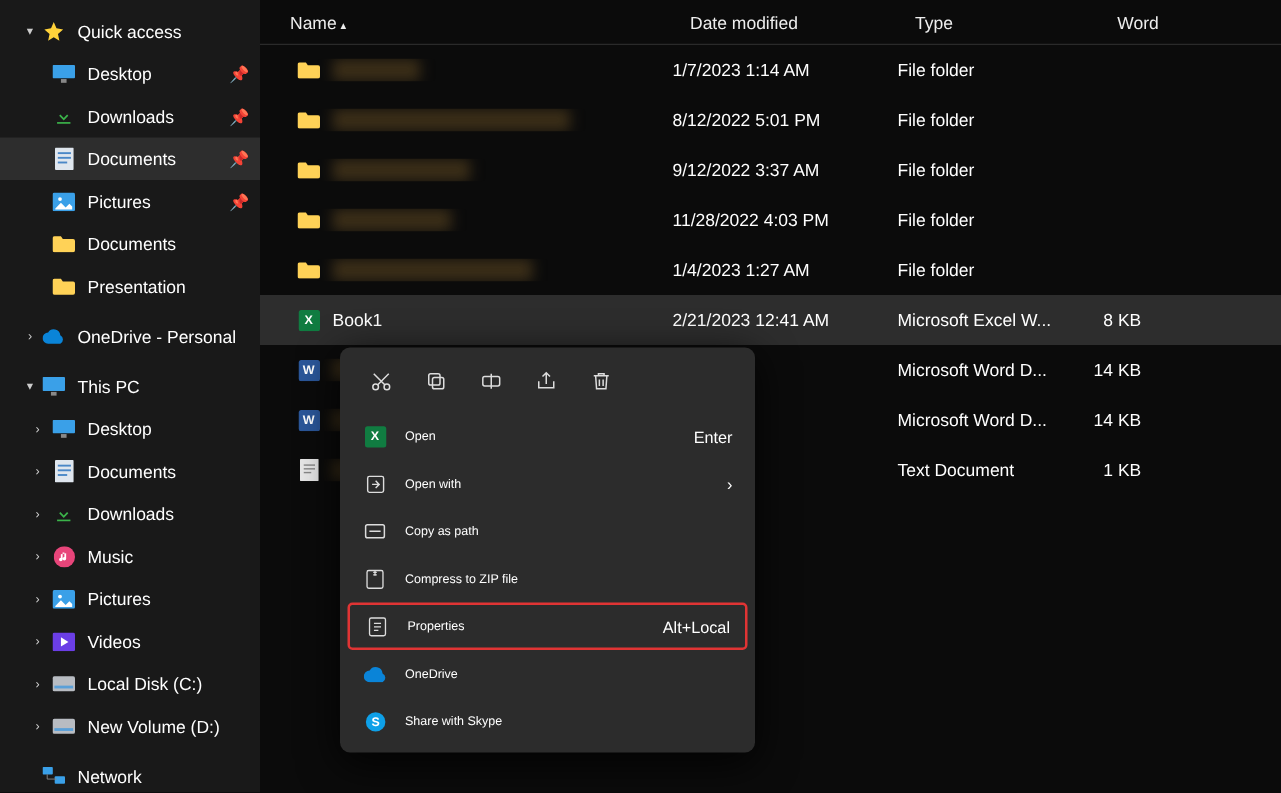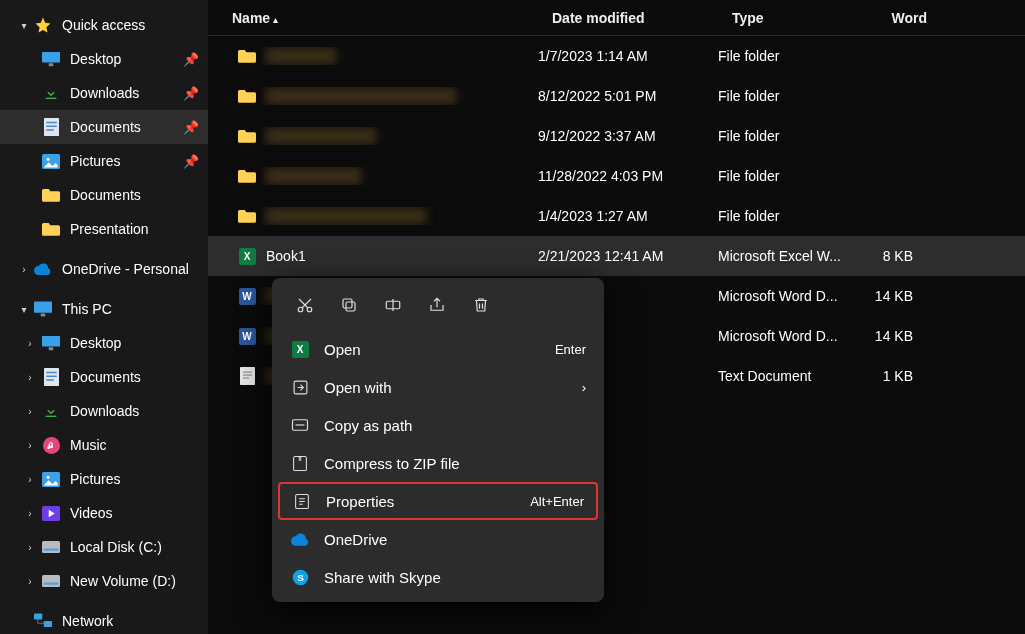--- a/index.html
+++ b/index.html
@@ -7,42 +7,42 @@
 .app{display:flex;height:100%}
 .sidebar{width:208px;background:#191919;height:100%;padding:8px 0;overflow:hidden}
 .tree-item{display:flex;align-items:center;height:34px;padding:0 8px 0 18px;cursor:pointer;white-space:nowrap}
 .tree-item.child{padding-left:42px}
 .tree-item.selected{background:#2d2d2d}
 .tree-item .chev{width:12px;display:inline-flex;justify-content:center;margin-right:4px;color:#ccc;font-size:10px}
 .tree-item .ico{width:18px;height:18px;margin-right:10px;display:inline-flex;align-items:center;justify-content:center}
 .tree-item .pin{margin-left:auto;color:#888;font-size:13px}
 .main{flex:1;background:#0b0b0b;display:flex;flex-direction:column}
 .header{display:flex;align-items:center;height:36px;border-bottom:1px solid #2a2a2a;padding-left:14px}
-.col{padding:0 10px;color:#eee;font-weight:700}
+.col{padding:0 10px;color:#eee;font-weight:400}
 .col-name{flex:0 0 320px}
 .col-date{flex:0 0 180px}
 .col-type{flex:0 0 155px}
 .col-size{flex:0 0 80px;text-align:right;padding-right:30px}
 .sort-ind{font-size:9px;margin-left:3px}
 .files{flex:1}
 .row{display:flex;align-items:center;height:40px;padding-left:20px}
 .row.selected{background:#2d2d2d}
 .row .fico{width:18px;height:18px;margin-right:10px;display:inline-flex;align-items:center;justify-content:center;margin-left:10px}
 .row .fname{flex:0 0 300px;white-space:nowrap;overflow:hidden;text-overflow:ellipsis;display:flex;align-items:center}
 .row .fdate{flex:0 0 180px;padding:0 10px}
 .row .ftype{flex:0 0 155px;padding:0 10px;white-space:nowrap;overflow:hidden;text-overflow:ellipsis}
 .row .fsize{flex:0 0 80px;text-align:right;padding-right:30px}
 .blur{filter:blur(5px);background:#3b2e18;height:18px;border-radius:2px}
 .ctx{position:absolute;left:272px;top:278px;width:332px;background:#2c2c2c;border-radius:8px;box-shadow:0 8px 32px rgba(0,0,0,.85);padding:6px;z-index:50}
 .ctx-toolbar{display:flex;gap:6px;padding:6px 8px 10px}
 .ctx-tbtn{width:38px;height:30px;display:flex;align-items:center;justify-content:center;border-radius:4px;color:#ddd;cursor:pointer}
 .ctx-item{display:flex;align-items:center;height:38px;padding:0 12px;border-radius:4px;cursor:pointer}
 .ctx-item.highlighted{border:2px solid #e03434}
 .ctx-ico{width:20px;margin-right:14px;display:inline-flex;align-items:center;justify-content:center}
-.ctx-label{flex:1;font-size:15px}
+.ctx-label{flex:1;font-size:10px}
 .ctx-hint{color:#ffffff;font-size:13px}
 
 .sq{display:inline-block;border-radius:2px}
 </style>
 </head>
 <body>
 
 <div class="app">
   <div class="sidebar">
     <div class="tree-item">
@@ -427,21 +427,21 @@
         <span class="ctx-label">Compress to ZIP file</span>
       </div>
       <div class="ctx-item highlighted">
         <span class="ctx-ico">
           <svg width="16" height="17" viewBox="0 0 22 24" fill="none" stroke="#ddd" stroke-width="1.5">
             <rect x="2" y="2" width="18" height="20" rx="2"></rect>
             <path d="M7 8h8M7 12h8M7 16h5"></path>
           </svg>
         </span>
         <span class="ctx-label">Properties</span>
-        <span class="ctx-hint">Alt+Enter</span>
+        <span class="ctx-hint">Alt+Local</span>
       </div>
       <div class="ctx-item">
         <span class="ctx-ico">
           <svg width="19" height="13" viewBox="0 0 24 16">
             <path fill="#0a84d8" d="M19 16H6a6 6 0 010-12 7 7 0 0113 3 5 5 0 010 9z"></path>
           </svg>
         </span>
         <span class="ctx-label">OneDrive</span>
       </div>
       <div class="ctx-item">

